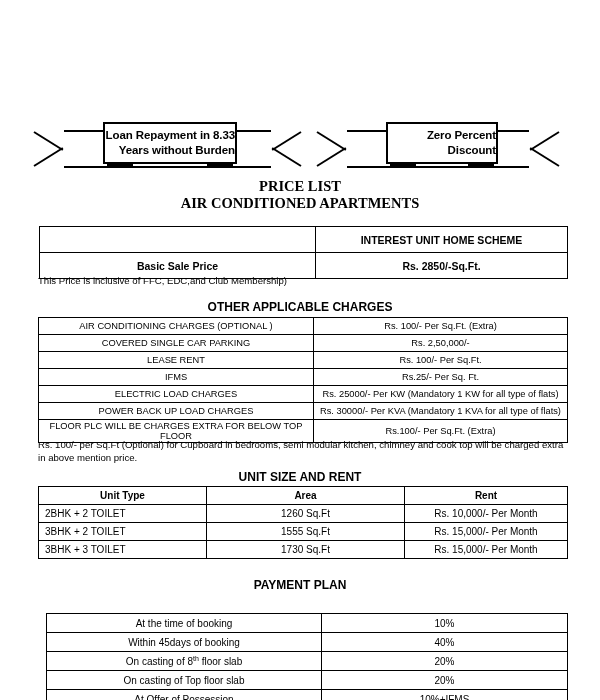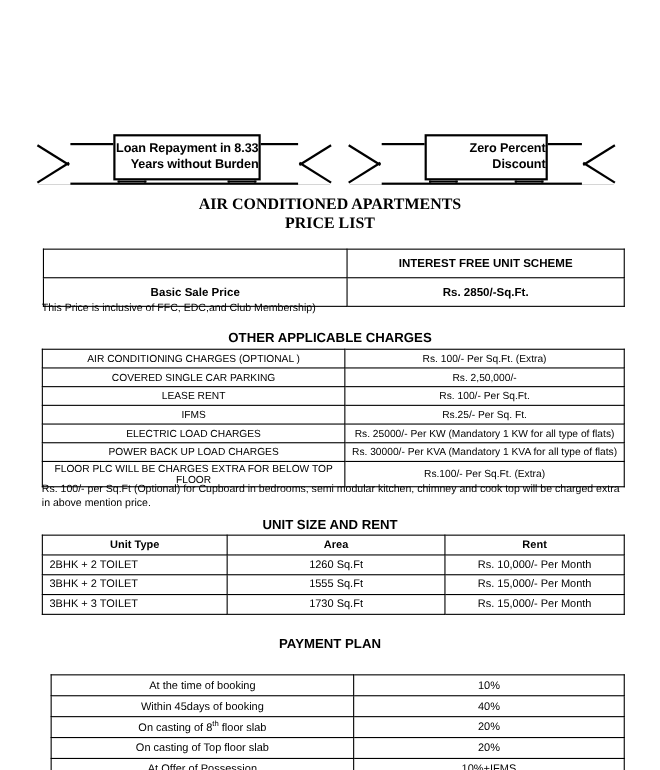--- a/index.html
+++ b/index.html
@@ -248,29 +248,29 @@
     <div class="fold f2"></div>
     <div class="plaque">
       <div class="plaque-line">Zero Percent</div>
       <div class="plaque-line">Discount</div>
     </div>
   </div>
 
 </div>
 
 <div class="doc-title">
+  <div>PRICE LIST</div>
   <div>AIR CONDITIONED APARTMENTS</div>
-  <div>PRICE LIST</div>
 </div>
 
 <table id="table-price">
   <tbody>
       <tr>
     <td class="col-a"></td>
-    <td>INTEREST FREE UNIT SCHEME</td>
+    <td>INTEREST UNIT HOME SCHEME</td>
   </tr>
   <tr>
     <td class="col-a">Basic Sale Price</td>
     <td>Rs. 2850/-Sq.Ft.</td>
   </tr>
 </tbody>
   </table>
 
 <div class="note" id="note-price">This Price is inclusive of FFC, EDC,and Club Membership)</div>
 

